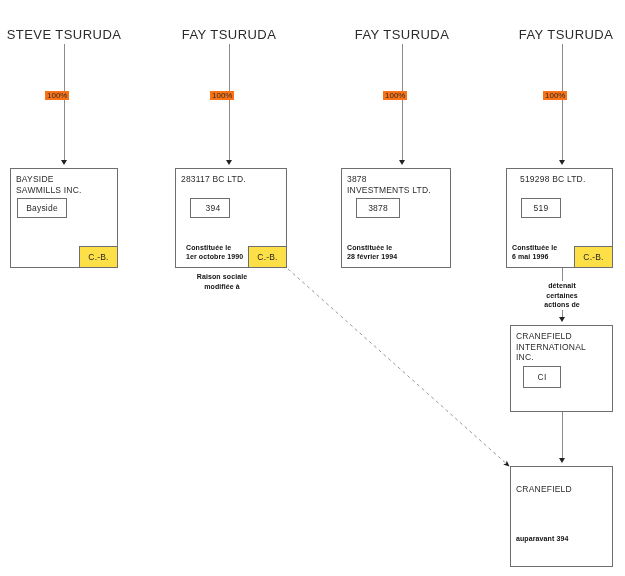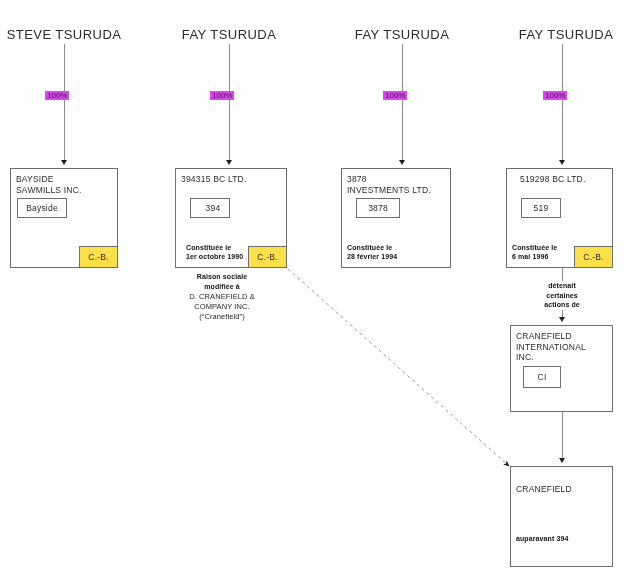--- a/index.html
+++ b/index.html
@@ -19,21 +19,21 @@
 
   
   .vline{position:absolute;width:1px;background:#8c8c8c;}
   .arrowhead{
     position:absolute;width:0;height:0;
     border-left:3.5px solid transparent;border-right:3.5px solid transparent;
     border-top:5px solid #222;
   }
   .pct{
     position:absolute;font-size:8px;color:#2b2b2b;white-space:nowrap;
-    background:#d946ef;padding:0 2px;
+    background:#f97316;padding:0 2px;
   }
 
   
   .box{
     position:absolute;border:1px solid #6e6e6e;background:#fff;box-sizing:border-box;
   }
   .box-title{
     position:absolute;font-size:8.5px;line-height:10.5px;
     letter-spacing:.2px;color:#2b2b2b;white-space:pre-line;
   }
@@ -91,30 +91,27 @@
   <div class="arrowhead" style="left:559px;top:160px;"></div>
   <div class="pct" style="left:543px;top:91px;">100%</div>
 
   <div class="box" style="left:10px;top:168px;width:108px;height:100px;"></div>
   <div class="box-title" style="left:16px;top:174px;width:100px;">BAYSIDE
 SAWMILLS INC.</div>
   <div class="tag" style="left:17px;top:198px;width:50px;height:20px;">Bayside</div>
   <div class="prov" style="left:79px;top:246px;width:39px;height:22px;">C.-B.</div>
 
   <div class="box" style="left:175px;top:168px;width:112px;height:100px;"></div>
-  <div class="box-title" style="left:181px;top:174px;width:104px;">394315 BC LTD.</div>
+  <div class="box-title" style="left:181px;top:174px;width:104px;">283117 BC LTD.</div>
   <div class="tag" style="left:190px;top:198px;width:40px;height:20px;padding-left:6px;">394</div>
   <div class="incorp" style="left:186px;top:243px;width:80px;">Constituée le
 1er octobre 1990</div>
   <div class="prov" style="left:248px;top:246px;width:39px;height:22px;">C.-B.</div>
   <div class="annot" style="left:162px;top:272px;width:120px;">Raison sociale
 modifiée à</div>
-  <div class="footnote" style="left:162px;top:292px;width:120px;">D. CRANEFIELD &amp;
-COMPANY INC.
-(“Cranefield”)</div>
 
   <div class="box" style="left:341px;top:168px;width:110px;height:100px;"></div>
   <div class="box-title" style="left:347px;top:174px;width:104px;">3878
 INVESTMENTS LTD.</div>
   <div class="tag" style="left:356px;top:198px;width:44px;height:20px;">3878</div>
   <div class="incorp" style="left:347px;top:243px;width:90px;">Constituée le
 28 février 1994</div>
 
   <div class="box" style="left:506px;top:168px;width:107px;height:100px;"></div>
   <div class="box-title" style="left:520px;top:174px;width:100px;">519298 BC LTD.</div>

